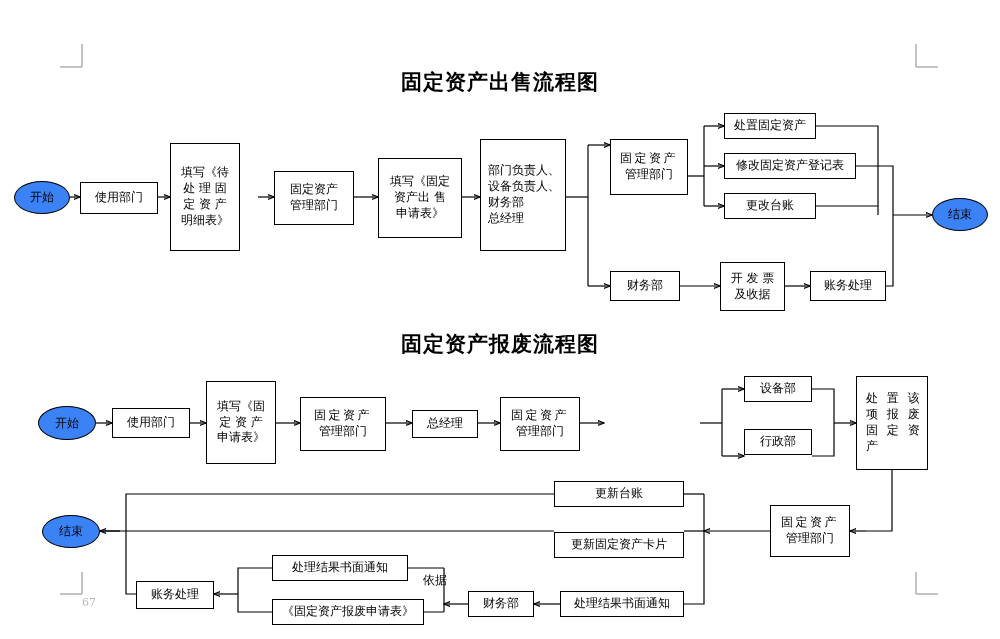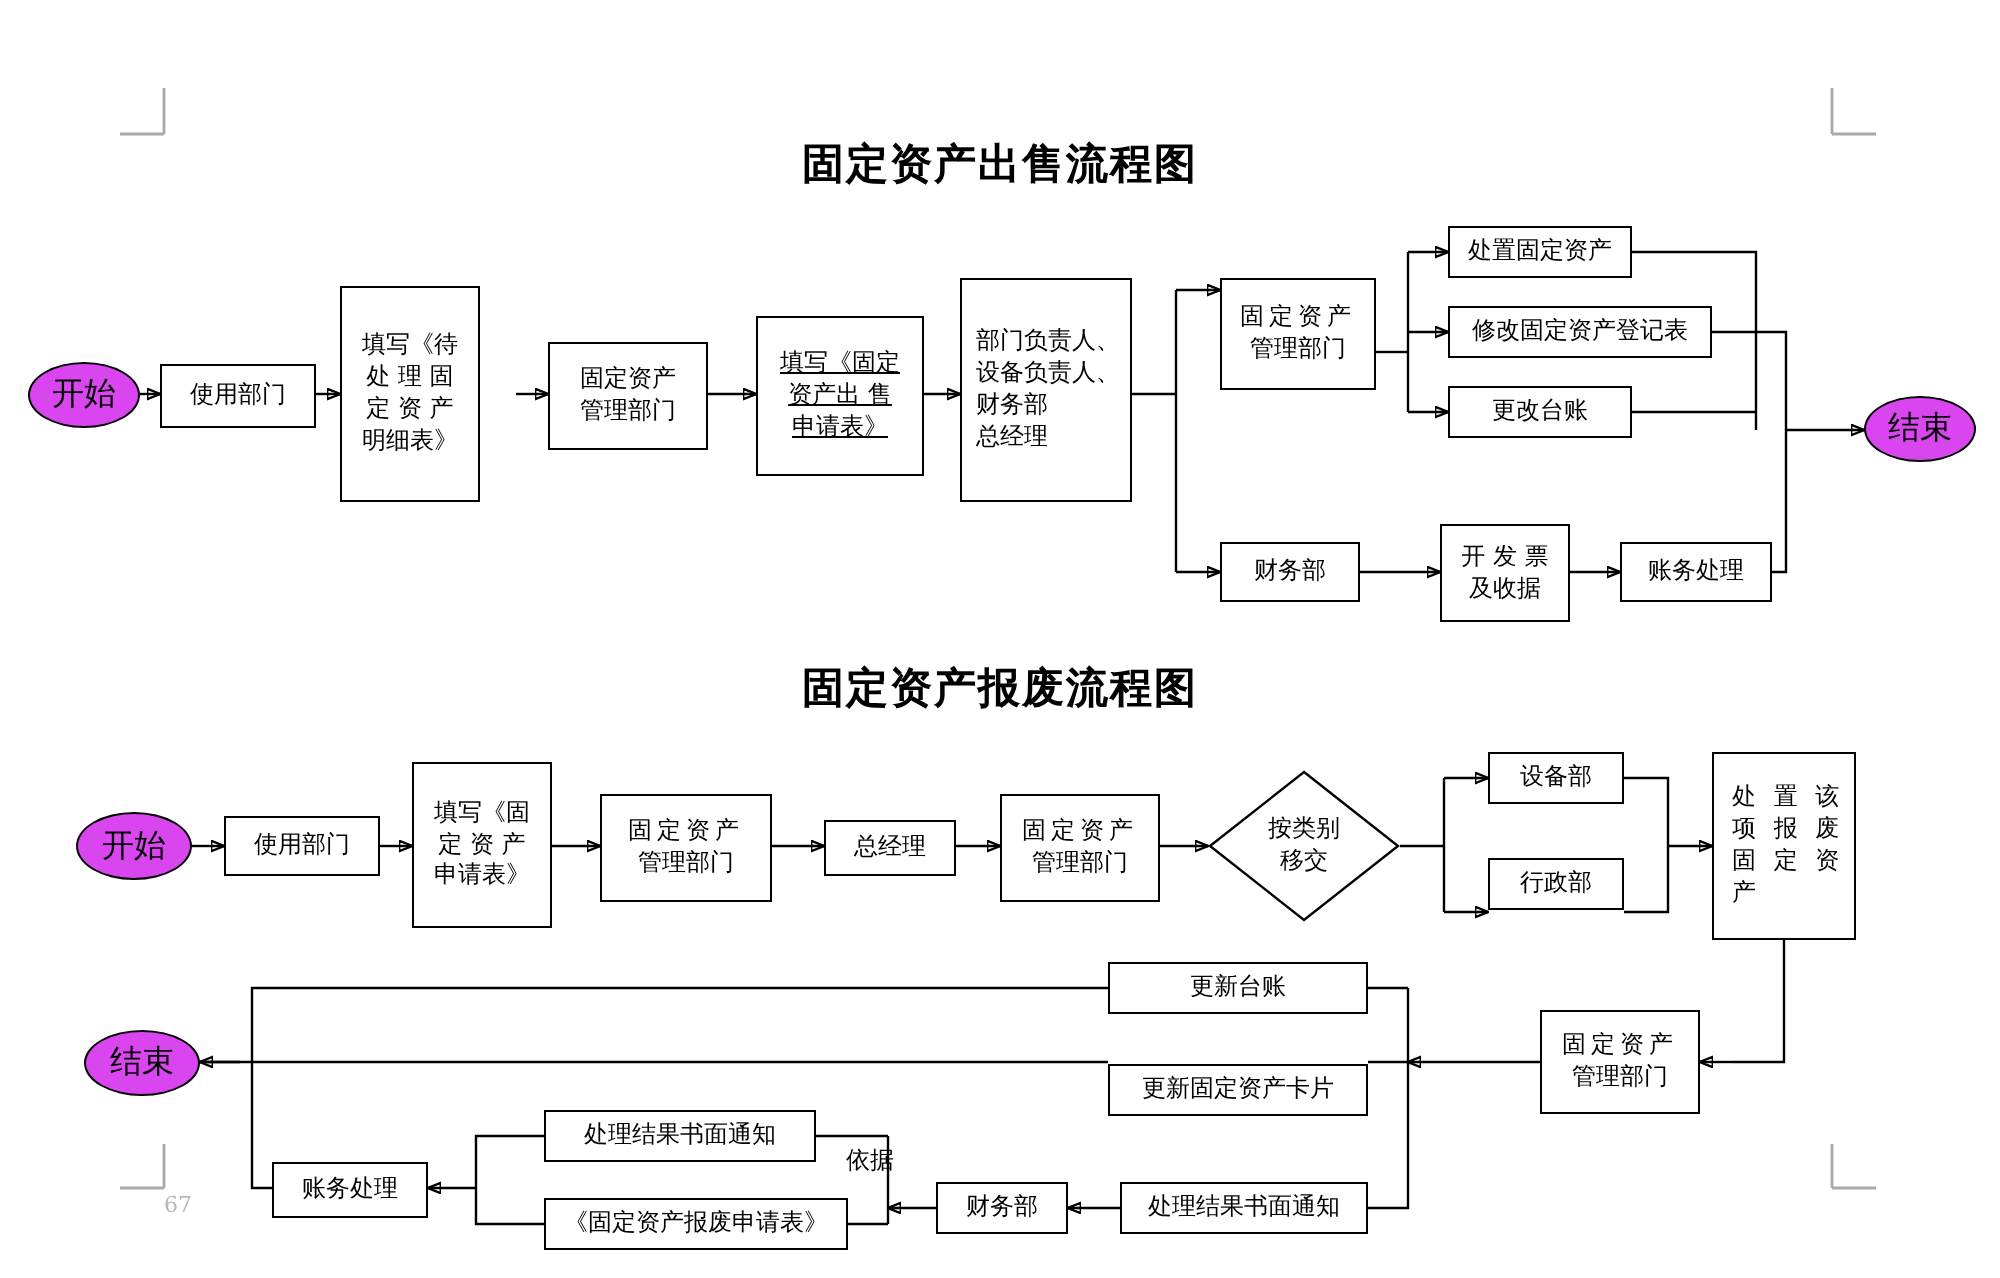--- a/index.html
+++ b/index.html
@@ -7,23 +7,23 @@
   body{width:1000px;height:639px;position:relative;overflow:hidden;
        font-family:"DejaVu Sans","Liberation Sans",sans-serif;color:#000;}
   #canvas{position:absolute;left:0;top:0;width:1000px;height:639px;}
   .title{position:absolute;font-family:"DejaVu Serif","Liberation Serif",serif;
          font-weight:bold;font-size:21px;letter-spacing:1px;white-space:nowrap;
          text-align:center;color:#000;}
   .node{position:absolute;box-sizing:border-box;border:1px solid #000;background:#fff;
         display:flex;align-items:center;justify-content:center;text-align:center;
         font-size:12px;line-height:1.32;color:#000;padding:1px 2px;}
   .node.sp{letter-spacing:2.5px;}
-  .oval{position:absolute;box-sizing:border-box;border:1px solid #000;background:#d946ef;
+  .oval{position:absolute;box-sizing:border-box;border:1px solid #000;background:#3b82f6;
         border-radius:50%;display:flex;align-items:center;justify-content:center;
-        font-size:16px;color:#000;}
+        font-size:12px;color:#000;}
   .diamond{position:absolute;display:flex;align-items:center;justify-content:center;}
   .diamond .dtext{position:relative;z-index:2;font-size:12px;line-height:1.3;text-align:center;color:#000;}
   .diamond svg{position:absolute;left:0;top:0;}
   .freelabel{position:absolute;font-size:12px;color:#000;white-space:nowrap;}
   .pagenum{position:absolute;font-size:11px;color:#b8b8b8;
            font-family:"DejaVu Serif","Liberation Serif",serif;}
   .cmark{position:absolute;}
   svg.wires{position:absolute;left:0;top:0;width:1000px;height:639px;overflow:visible;}
   svg.wires line,svg.wires path,svg.wires polyline{stroke:#000;stroke-width:1.2;fill:none;}
   .cmark line{stroke:#a9a9a9;stroke-width:1.4;}
@@ -105,21 +105,21 @@
     <span>处 理 固</span>
     <span>定 资 产</span>
     <span>明细表》</span>
   </div>
 
   <div class="node" style="left:274px;top:171px;width:80px;height:54px;flex-direction:column;">
     <span>固定资产</span>
     <span>管理部门</span>
   </div>
 
-  <div class="node" style="left:378px;top:158px;width:84px;height:80px;flex-direction:column;text-decoration:underline;">
+  <div class="node" style="left:378px;top:158px;width:84px;height:80px;flex-direction:column;">
     <span>填写《固定</span>
     <span>资产出 售</span>
     <span>申请表》</span>
   </div>
 
   <div class="node" style="left:480px;top:139px;width:86px;height:112px;flex-direction:column;align-items:flex-start;padding-left:7px;">
     <span>部门负责人、</span>
     <span>设备负责人、</span>
     <span>财务部</span>
     <span>总经理</span>
@@ -214,29 +214,20 @@
     <span style="letter-spacing:0;">管理部门</span>
   </div>
 
   <div class="node" style="left:412px;top:410px;width:66px;height:28px;">总经理</div>
 
   <div class="node sp" style="left:500px;top:397px;width:80px;height:54px;flex-direction:column;">
     <span>固定资产</span>
     <span style="letter-spacing:0;">管理部门</span>
   </div>
 
-  <div class="diamond" style="left:604px;top:385px;width:96px;height:76px;">
-    <svg width="96" height="76">
-      <polygon points="48,1 95,38 48,75 1,38" fill="#fff" stroke="#000" stroke-width="1.2"></polygon>
-    </svg>
-    <div class="dtext">
-      <div>按类别</div>
-      <div>移交</div>
-    </div>
-  </div>
 
   <div class="node" style="left:744px;top:376px;width:68px;height:26px;">设备部</div>
   <div class="node" style="left:744px;top:429px;width:68px;height:26px;">行政部</div>
 
   <div class="node sp" style="left:856px;top:376px;width:72px;height:94px;flex-direction:column;align-items:flex-start;padding-left:9px;">
     <span>处 置 该</span>
     <span>项 报 废</span>
     <span>固 定 资</span>
     <span>产</span>
   </div>

